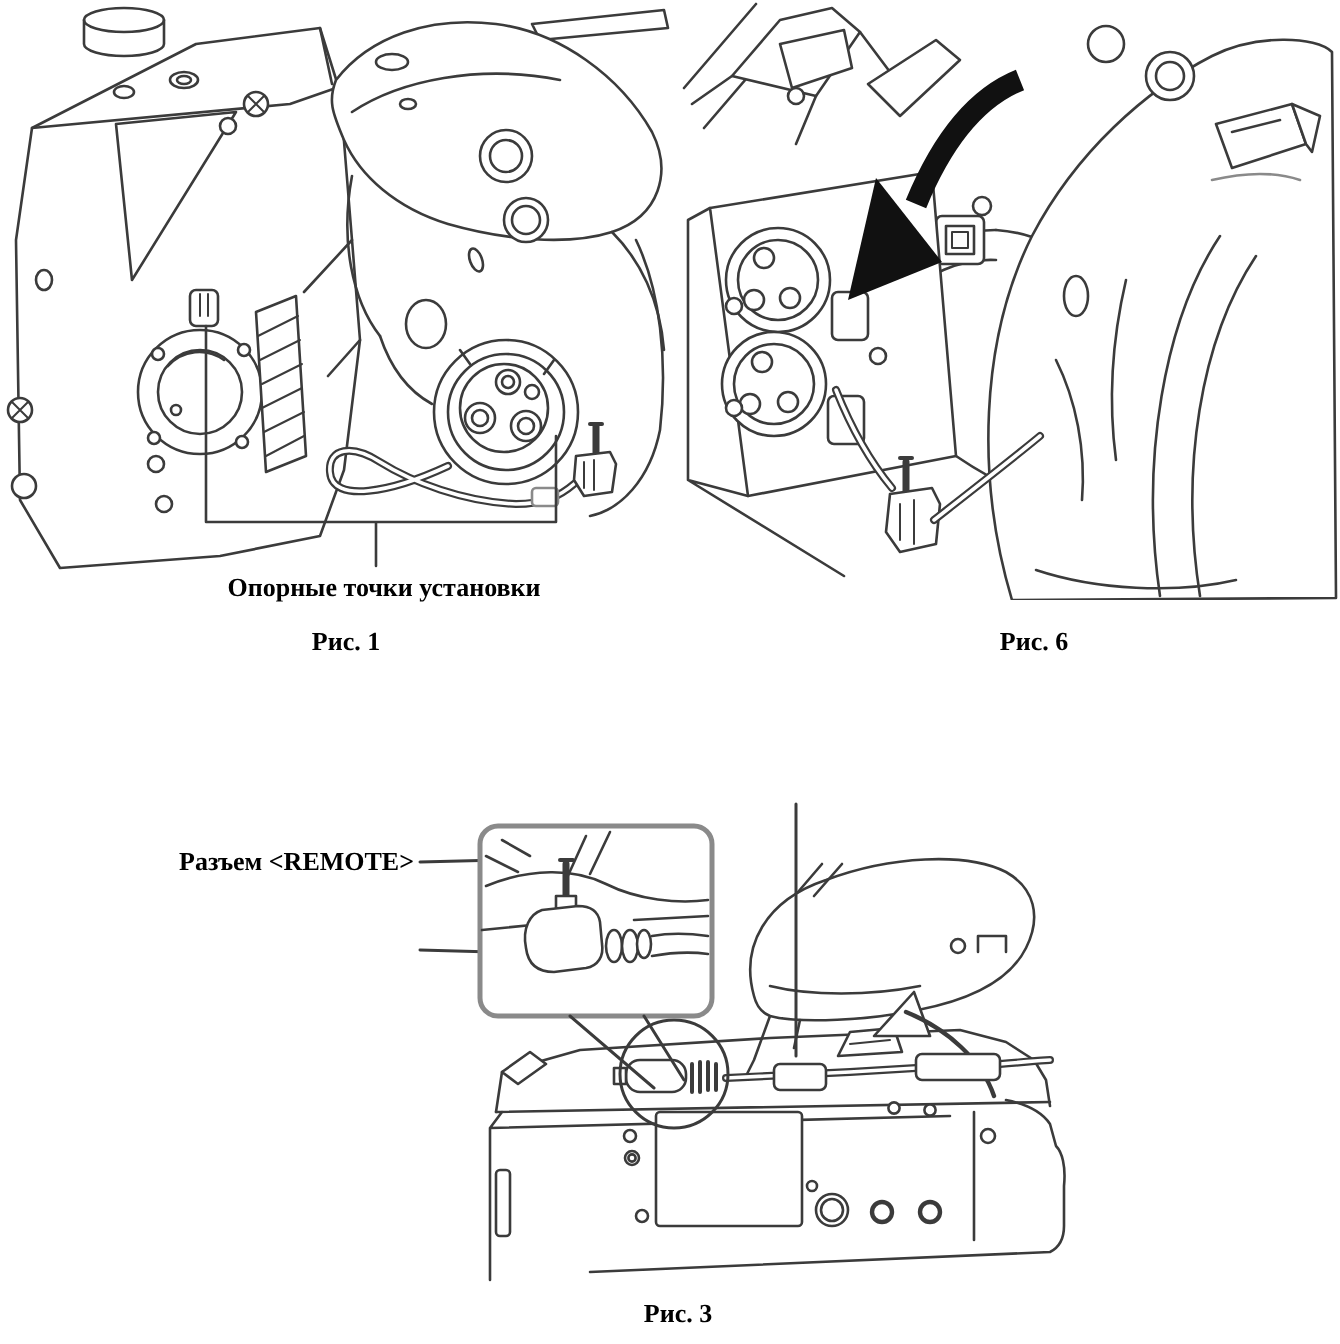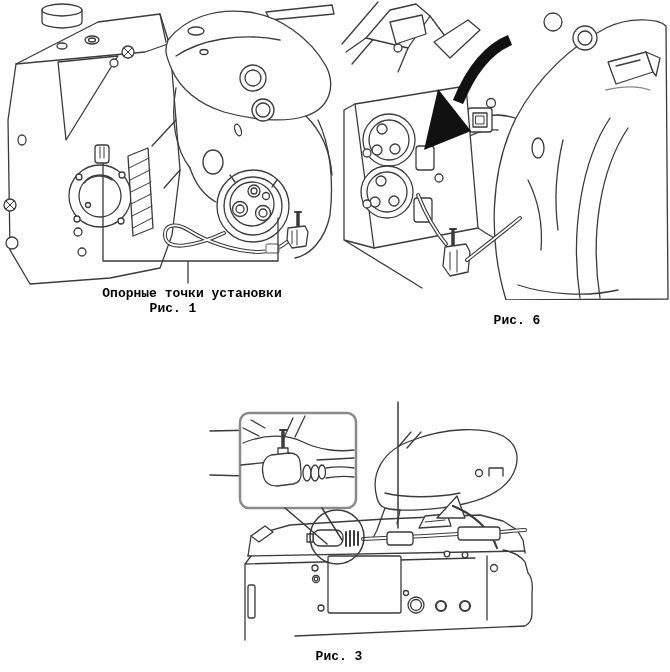--- a/index.html
+++ b/index.html
@@ -1,20 +1,20 @@
 <!DOCTYPE html>
 <html><head>
 <meta charset="utf-8">
 <style>
   html,body{margin:0;padding:0;}
   .page{
     position:relative;
     width:670px;height:672px;
     background:#ffffff;
-    font-family:Liberation Mono, monospace;
+    font-family:Liberation Serif, serif;
     overflow:hidden;
   }
   .lbl{
     position:absolute;
     font-size:13px;font-weight:bold;color:#000;
     line-height:14px;white-space:nowrap;
   }
   .center{text-align:center;}
   .right{text-align:right;}
   svg{position:absolute;display:block;}
@@ -108,21 +108,21 @@
         <path class="ln" d="M298,213 V226" style="stroke-width:3.5"></path>
         <path class="lnw" d="M288,228 L305,226 L308,232 L306,246 L292,248 L287,240 Z"></path>
         <path class="ln thin" d="M292,231 L292,244 M297,230 L297,245"></path>
       </g>
     </g>
     <g>
       <path class="ln" d="M103,163 V261 M103,261 H278 M278,261 V218 M188,261 V283"></path>
     </g>
   </svg>
   <div class="lbl center" style="left:40px;top:287px;width:304px;">Опорные точки установки</div>
-  <div class="lbl center" style="left:113px;top:302px;width:120px;">Рис. 1</div>
+  <div class="lbl center" style="left:113px;top:314px;width:120px;">Рис. 1</div>
 
   <svg style="left:338px;top:0" width="332" height="300" viewBox="0 0 332 300">
     <g>
       <path class="ln" d="M4,44 L40,2 M14,64 L50,22"></path>
       <path class="lnw" d="M28,38 L52,10 L78,4 L92,16 L70,48 Z"></path>
       <path class="lnw" d="M52,22 L84,15 L88,34 L58,44 Z"></path>
       <circle class="lnw" cx="60" cy="48" r="4"></circle>
       <path class="ln" d="M8,52 L28,38 M70,48 L60,72 M92,16 L110,40"></path>
       <path class="lnw" d="M96,42 L130,20 L142,30 L112,58 Z"></path>
     </g>
@@ -188,20 +188,21 @@
       <path class="ln" d="M112,229 h6" style="stroke-width:2"></path>
       <path class="ln" d="M115,231 V247" style="stroke-width:3.5"></path>
       <path class="lnw" d="M107,247 L128,244 L132,252 L130,272 L112,276 L105,266 Z"></path>
       <path class="ln thin" d="M112,252 L112,270 M119,250 L119,272"></path>
       <path class="cableO" d="M129,260 C152,242 170,228 182,218"></path>
       <path class="cableI" d="M129,260 C152,242 170,228 182,218"></path>
     </g>
   </svg>
   <div class="lbl center" style="left:457px;top:314px;width:120px;">Рис. 6</div>
 
+  <div class="lbl right" style="left:20px;top:424px;width:187px;">Разъем &lt;REMOTE&gt;</div>
 
   <svg style="left:55px;top:398px" width="530" height="250" viewBox="0 0 530 250">
     <g>
 
       <path class="lnw" d="M193,158 L196,138 L235,127 L330,121 L425,117 L448,123 L462,132 L468,142 L470,155"></path>
       <path class="ln" d="M193,158 L470,153"></path>
       <path class="lnw" d="M196,138 L210,128 L218,134 L204,144 Z"></path>
       <path class="lnw" d="M364,130 L370,118 L392,116 L396,128 Z"></path>
       <path class="ln thin" d="M370,124 L390,122"></path>
 

